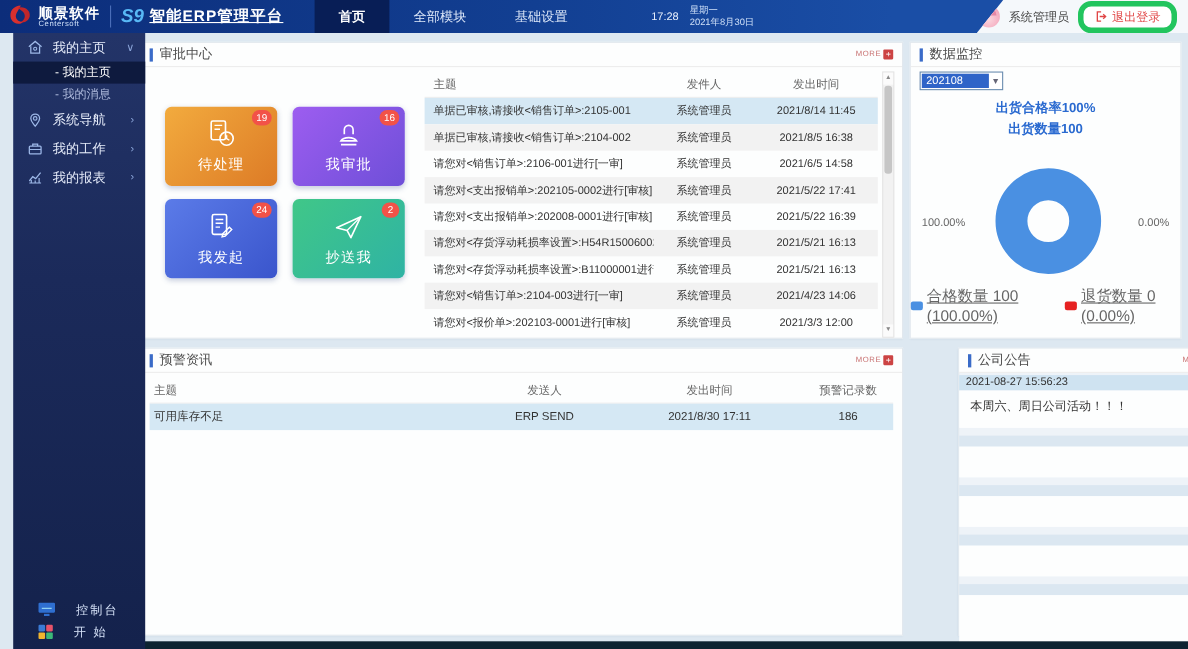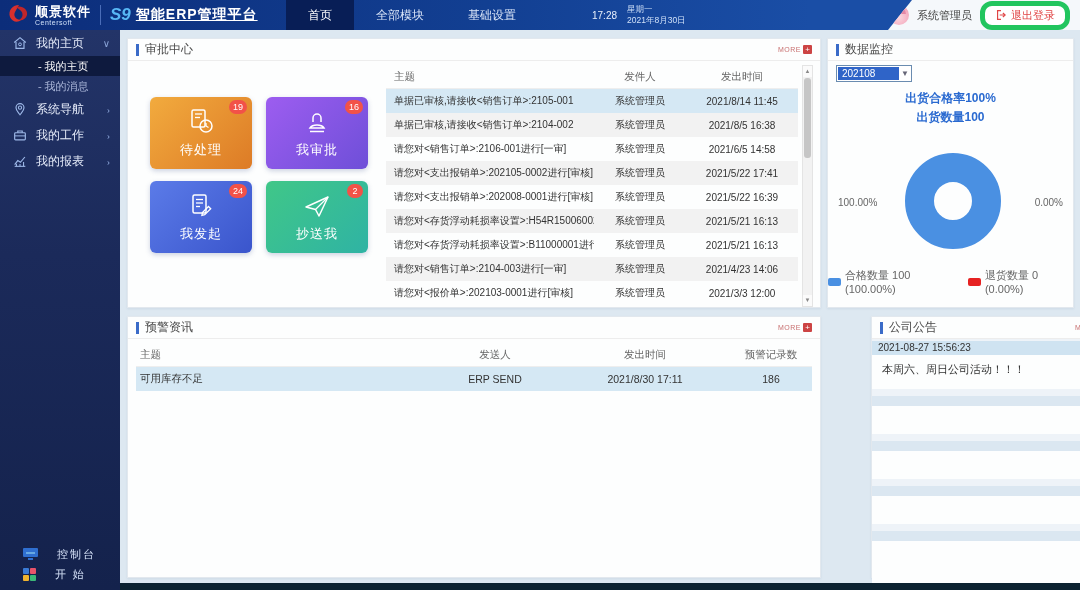--- a/index.html
+++ b/index.html
@@ -11,36 +11,36 @@
     background:linear-gradient(90deg,#0c2d7a 0%,#123f92 45%,#1a4ea6 75%); z-index:5; }
   .logo { position:absolute; left:6px; top:0; height:30px; display:flex; align-items:center; gap:5px; }
   .logo-text { line-height:1; }
   .brand { font-size:13px; font-weight:bold; color:#fff; letter-spacing:1px; }
   .brand-sub { font-size:7px; color:#cfe0f8; margin-top:1px; letter-spacing:.5px; }
   .logo-divider { width:1px; height:20px; background:#4a6db8; margin:0 4px; }
   .s9 { font-size:17px; font-weight:bold; font-style:italic; color:#58b8f5; }
   .product { font-size:14px; color:#fff; letter-spacing:1px; font-weight:bold;text-decoration:underline; }
   .topnav { position:absolute; left:286px; top:0; height:30px; display:flex; }
   .topnav-item { height:30px; line-height:30px; padding:0 22px; font-size:12px; color:#dbe6f8; cursor:pointer; }
-  .topnav-item.active { background:#081e56; color:#fff; }
+  .topnav-item.active { background:#081e56; color:#fff;font-weight:bold; }
   .clock { position:absolute; left:592px; top:0; height:30px; display:flex; align-items:center; gap:10px; }
   .clock-time { font-size:10px; color:#e8f0fc; }
   .clock-date { font-size:8.5px; color:#cfe0f8; line-height:1.3; }
   .topbar-right { position:absolute; right:0; top:0; width:218px; height:30px; background:#f5f8fb;
     clip-path:polygon(26px 100%, 50px 0, 100% 0, 100% 100%);
     display:flex; align-items:center; justify-content:flex-end; gap:8px; padding-right:10px; }
   .avatar { width:20px; height:20px; border-radius:50%; background:radial-gradient(circle at 50% 62%,#fbd6de 0%,#f3a8bd 70%,#e98ca8 100%); position:relative; flex:none; }
   .avatar::before { content:""; position:absolute; left:3px; top:2px; width:14px; height:7px; border-radius:7px 7px 0 0; background:#e487a5; }
   .username { font-size:11px; color:#444; }
   .logout-btn { display:flex; align-items:center; gap:4px; border:5px solid #22c55e; border-radius:12px;
     padding:2px 10px; color:#e04545; font-size:11px; background:#fff; cursor:pointer; }
 
   
-  .sidebar { position:absolute; left:0; top:30px; width:120px; height:560px;
-    background:linear-gradient(180deg,#233468 0%,#1b2a5a 40%,#14224c 100%); z-index:4;font-family:Liberation Serif, serif; }
+  .sidebar { position:absolute; left:12px; top:30px; width:120px; height:560px;
+    background:linear-gradient(180deg,#233468 0%,#1b2a5a 40%,#14224c 100%); z-index:4; }
   .side-item { height:26px; display:flex; align-items:center; padding:0 10px 0 12px; cursor:pointer; }
   .side-item .lbl { font-size:12px; color:#e6ecfa; margin-left:8px; flex:1; }
   .side-item .chev { font-size:10px; color:#8aa4d8; }
   .side-sub { height:20px; line-height:20px; padding-left:38px; font-size:11px; color:#aebadc; cursor:pointer; }
   .side-sub::before { content:"- "; }
   .side-sub.active { background:#0e1a3e; color:#ffffff; }
   .side-foot { position:absolute; left:0; bottom:6px; width:120px; }
   .foot-row { height:20px; display:flex; align-items:center; padding-left:22px; gap:18px; cursor:pointer; }
   .foot-row .flbl { font-size:11px; color:#d6e2f8; letter-spacing:2px; }
 
@@ -96,21 +96,21 @@
   .mstat { position:absolute; left:0; top:50px; width:100%; text-align:center;
     font-size:12px; font-weight:bold; color:#2a6ad0; line-height:1.6; }
   .donut { position:absolute; left:77px; top:114px; width:96px; height:96px;
     border:29px solid #4a90e2; border-radius:50%; }
   .callout { position:absolute; top:158px; font-size:10px; color:#666; }
   .callout.left { left:10px; } .callout.right { right:10px; }
   .mlegend { position:absolute; left:0; bottom:12px; width:100%; display:flex; justify-content:center; gap:12px; }
   .leg-item { display:flex; align-items:center; gap:4px; cursor:pointer; }
   .leg-swatch { width:14px; height:8px; border-radius:2px; }
   .leg-blue { background:#4a90e2; } .leg-red { background:#e62222; }
-  .leg-txt { font-size:11px; color:#666; }
+  .leg-txt { font-size:14px; color:#666;text-decoration:underline; }
 
   
   .altable { position:absolute; left:8px; top:26px; right:8px; }
   .alrow { display:flex; align-items:center; height:24px; font-size:10.5px; color:#333; }
   .alrow.head { color:#666; border-bottom:1px solid #eee; }
   .alrow.data { background:#d5e8f4; cursor:pointer; }
   .al-subj { flex:1; padding-left:4px; text-align:left; }
   .al-sender { width:130px; text-align:center; flex:none; }
   .al-time { width:170px; text-align:center; flex:none; }
   .al-count { width:82px; text-align:center; flex:none; }

